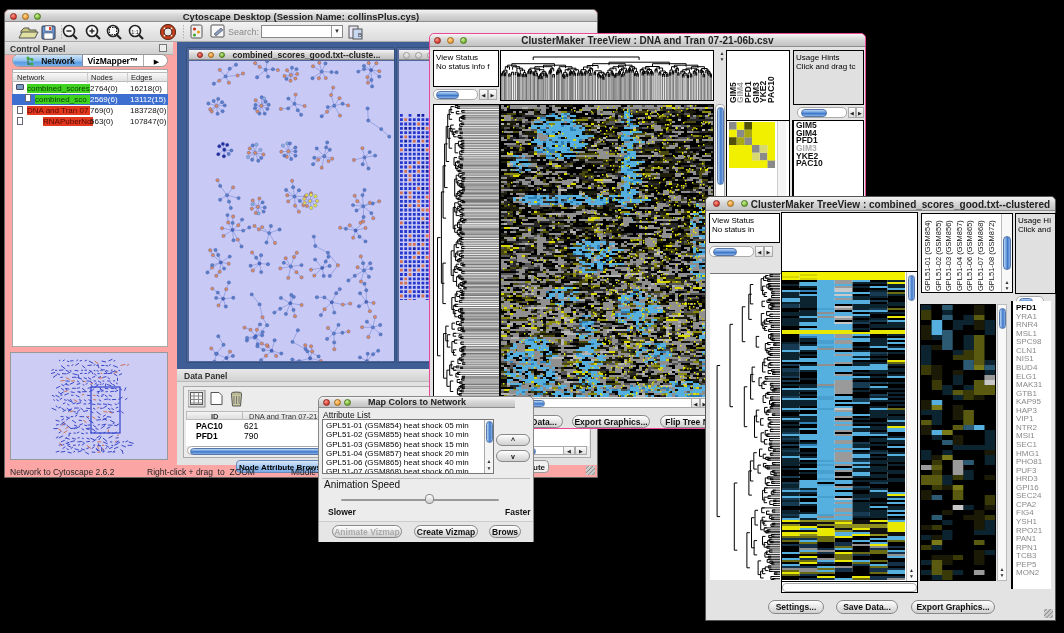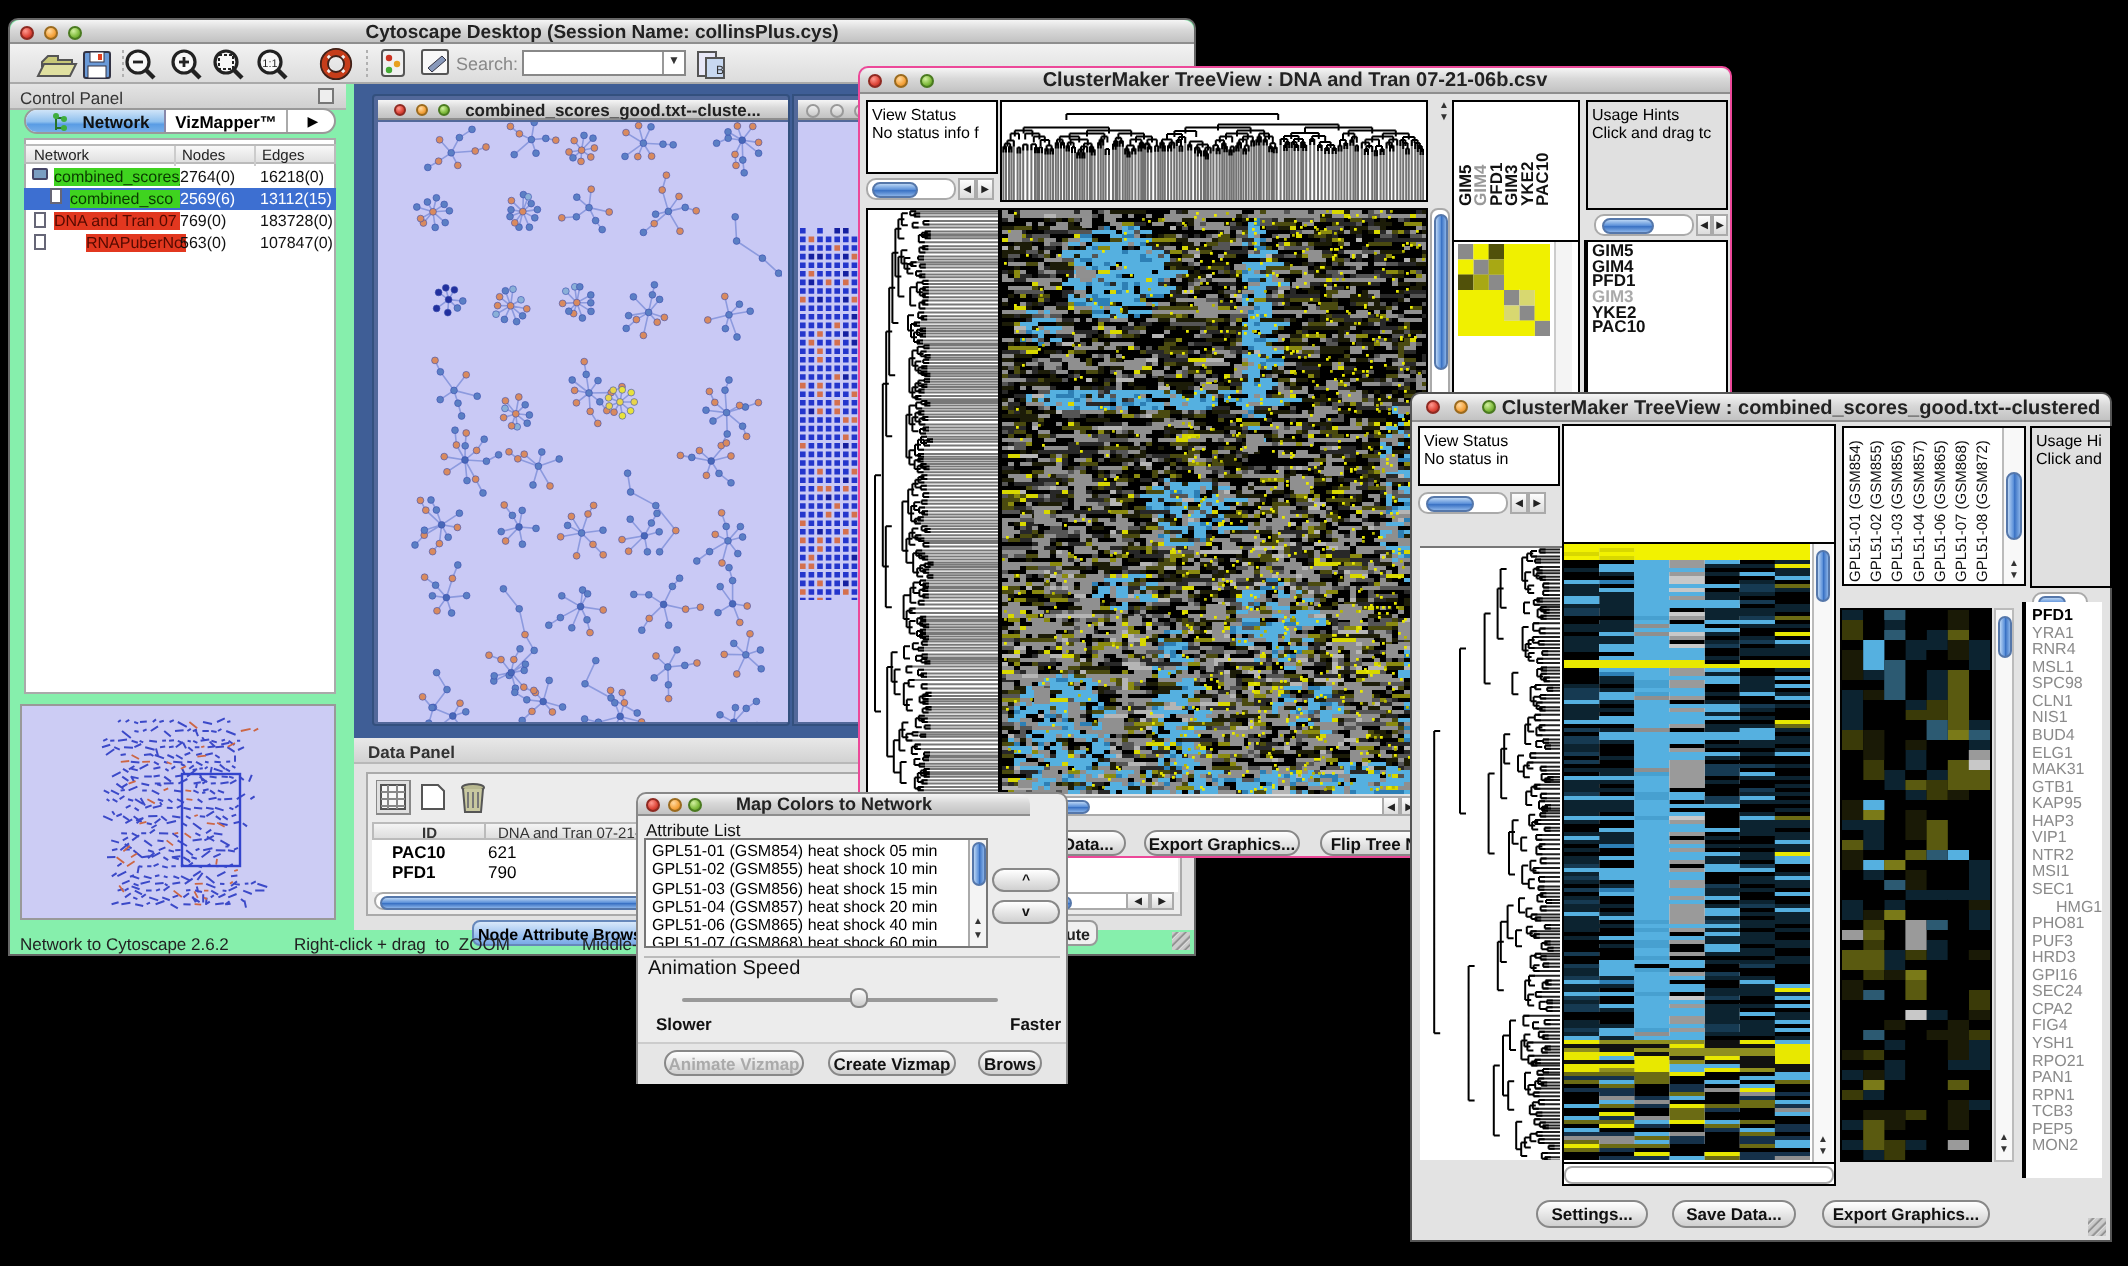--- a/index.html
+++ b/index.html
@@ -11,21 +11,21 @@
 .tlg{background:radial-gradient(circle at 35% 30%,#d2f0a0,#7fbb3c 60%,#558a22);border:0.5px solid #4a7a20}
 .tlx{background:linear-gradient(#f0f0f0,#c8c8c8);border:0.5px solid #999}
 .panel{background:#fff;border:1px solid #000}
 .sb{background:#fff;border:1px solid #aaa;border-radius:5px}
 .thv{position:absolute;border-radius:4px;background:linear-gradient(90deg,#b8d4f4,#5f93da 45%,#3a72c4 55%,#88b2e8);border:0.5px solid #5577aa}
 .thh{position:absolute;border-radius:4px;background:linear-gradient(#b8d4f4,#5f93da 45%,#3a72c4 55%,#88b2e8);border:0.5px solid #5577aa}
 .btn{position:absolute;background:linear-gradient(#ffffff,#e2e2e2 60%,#d0d0d0);border:1px solid #888;border-radius:8px;
  font-size:8.5px;font-weight:bold;color:#111;text-align:center;line-height:12px;white-space:nowrap}
 .arr{position:absolute;background:linear-gradient(#fdfdfd,#dcdcdc);border:1px solid #aaa;color:#222;text-align:center}
 </style></head><body>
-<div class="abs" style="left:4px;top:9px;width:594px;height:469px;background:#86efac;border:1px solid #666;border-radius:5px 5px 0 0">
+<div class="abs" style="left:4px;top:9px;width:594px;height:469px;background:#fca5a5;border:1px solid #666;border-radius:5px 5px 0 0">
 <div class="tb abs" style="left:0;top:0;width:592px;height:12px;border-radius:5px 5px 0 0">
       <div class="tl tlr" style="left:5px;top:2.5px"></div>
       <div class="tl tlo" style="left:17px;top:2.5px"></div>
       <div class="tl tlg" style="left:29px;top:2.5px"></div>
       <div class="tbt" style="font-size:9.5px;line-height:13px">Cytoscape Desktop (Session Name: collinsPlus.cys)</div>
     </div>
 <div class="abs" style="left:0;top:12px;width:592px;height:20px;background:linear-gradient(#f2f2f2,#dcdcdc);border-bottom:1px solid #aaa"><svg width="594" height="20">
         <g stroke="#555" stroke-width="1" fill="#d8d890">
           <path d="M16 9l3-3h5v2h7v3h-15z" fill="#c8c878"></path>
           <path d="M14 16l3-6h16l-3 6z" fill="#e0e0a0"></path>
@@ -76,21 +76,21 @@
         <g transform="translate(344,3)">
           <rect x="0" y="1" width="9" height="12" fill="#e8e8f8" stroke="#555"></rect>
           <rect x="4" y="4" width="9" height="10" fill="#c8d8f0" stroke="#555"></rect>
           <text x="9" y="12" font-size="6" fill="#333" font-family="Liberation Sans">B</text>
         </g>
         <path d="M56.5 3v15M178.5 3v15" stroke="#b0b0b0" stroke-dasharray="1.5 1.5"></path>
       </svg><div class="abs" style="left:223px;top:5px;font-size:9px;color:#888">Search:</div><div class="abs" style="left:256px;top:3px;width:82px;height:13px;background:#fff;border:1px solid #888">
         <div class="abs" style="right:0;top:0;width:11px;height:11px;border-left:1px solid #999;font-size:6px;text-align:center;line-height:11px;color:#333">▼</div>
       </div></div>
 <div class="abs" style="left:0;top:32px;width:168px;height:13px;background:linear-gradient(#e4e4e4,#d0d0d0);border-bottom:1px solid #b0b0b0">
-      <div class="abs" style="left:5px;top:2px;font-size:8.5px;font-weight:normal;color:#333">Control Panel</div>
+      <div class="abs" style="left:5px;top:2px;font-size:8.5px;font-weight:bold;color:#333">Control Panel</div>
       <div class="abs" style="right:6px;top:2px;width:8px;height:8px;border:1px solid #777;background:#eee"></div>
     </div>
 <div class="abs" style="left:7px;top:44px;width:156px;height:13px;background:#fff;border:1px solid #999;border-radius:7px;overflow:hidden">
       <div class="abs" style="left:0;top:0;width:70px;height:13px;background:linear-gradient(#cfe4f8,#8fc0ee 45%,#5a9ce4 55%,#85b8ec);border-right:1px solid #88a;text-align:center">
         <svg width="8" height="11" style="position:absolute;left:13px;top:1px">
           <path d="M2 2v7M2 3h4M2 8h4" stroke="#267326" stroke-width="1" fill="none"></path>
           <circle cx="2" cy="2" r="1.5" fill="#3fae3f"></circle>
           <circle cx="6" cy="3.5" r="1.5" fill="#3fae3f"></circle>
           <circle cx="6" cy="8" r="1.5" fill="#3fae3f"></circle>
         </svg>
@@ -783,21 +783,21 @@
 <div class="abs" style="left:3px;top:62.9px;font-size:8px;line-height:8px;color:#8a8a8a">BUD4</div>
 <div class="abs" style="left:3px;top:71.5px;font-size:8px;line-height:8px;color:#8a8a8a">ELG1</div>
 <div class="abs" style="left:3px;top:80.0px;font-size:8px;line-height:8px;color:#8a8a8a">MAK31</div>
 <div class="abs" style="left:3px;top:88.6px;font-size:8px;line-height:8px;color:#8a8a8a">GTB1</div>
 <div class="abs" style="left:3px;top:97.2px;font-size:8px;line-height:8px;color:#8a8a8a">KAP95</div>
 <div class="abs" style="left:3px;top:105.7px;font-size:8px;line-height:8px;color:#8a8a8a">HAP3</div>
 <div class="abs" style="left:3px;top:114.3px;font-size:8px;line-height:8px;color:#8a8a8a">VIP1</div>
 <div class="abs" style="left:3px;top:122.8px;font-size:8px;line-height:8px;color:#8a8a8a">NTR2</div>
 <div class="abs" style="left:3px;top:131.4px;font-size:8px;line-height:8px;color:#8a8a8a">MSI1</div>
 <div class="abs" style="left:3px;top:140.0px;font-size:8px;line-height:8px;color:#8a8a8a">SEC1</div>
-<div class="abs" style="left:15px;top:148.5px;font-size:8px;line-height:8px;color:#8a8a8a">HMG1</div>
+<div class="abs" style="left:3px;top:148.5px;font-size:8px;line-height:8px;color:#8a8a8a">HMG1</div>
 <div class="abs" style="left:3px;top:157.1px;font-size:8px;line-height:8px;color:#8a8a8a">PHO81</div>
 <div class="abs" style="left:3px;top:165.6px;font-size:8px;line-height:8px;color:#8a8a8a">PUF3</div>
 <div class="abs" style="left:3px;top:174.2px;font-size:8px;line-height:8px;color:#8a8a8a">HRD3</div>
 <div class="abs" style="left:3px;top:182.8px;font-size:8px;line-height:8px;color:#8a8a8a">GPI16</div>
 <div class="abs" style="left:3px;top:191.3px;font-size:8px;line-height:8px;color:#8a8a8a">SEC24</div>
 <div class="abs" style="left:3px;top:199.9px;font-size:8px;line-height:8px;color:#8a8a8a">CPA2</div>
 <div class="abs" style="left:3px;top:208.4px;font-size:8px;line-height:8px;color:#8a8a8a">FIG4</div>
 <div class="abs" style="left:3px;top:217.0px;font-size:8px;line-height:8px;color:#8a8a8a">YSH1</div>
 <div class="abs" style="left:3px;top:225.6px;font-size:8px;line-height:8px;color:#8a8a8a">RPO21</div>
 <div class="abs" style="left:3px;top:234.1px;font-size:8px;line-height:8px;color:#8a8a8a">PAN1</div>

